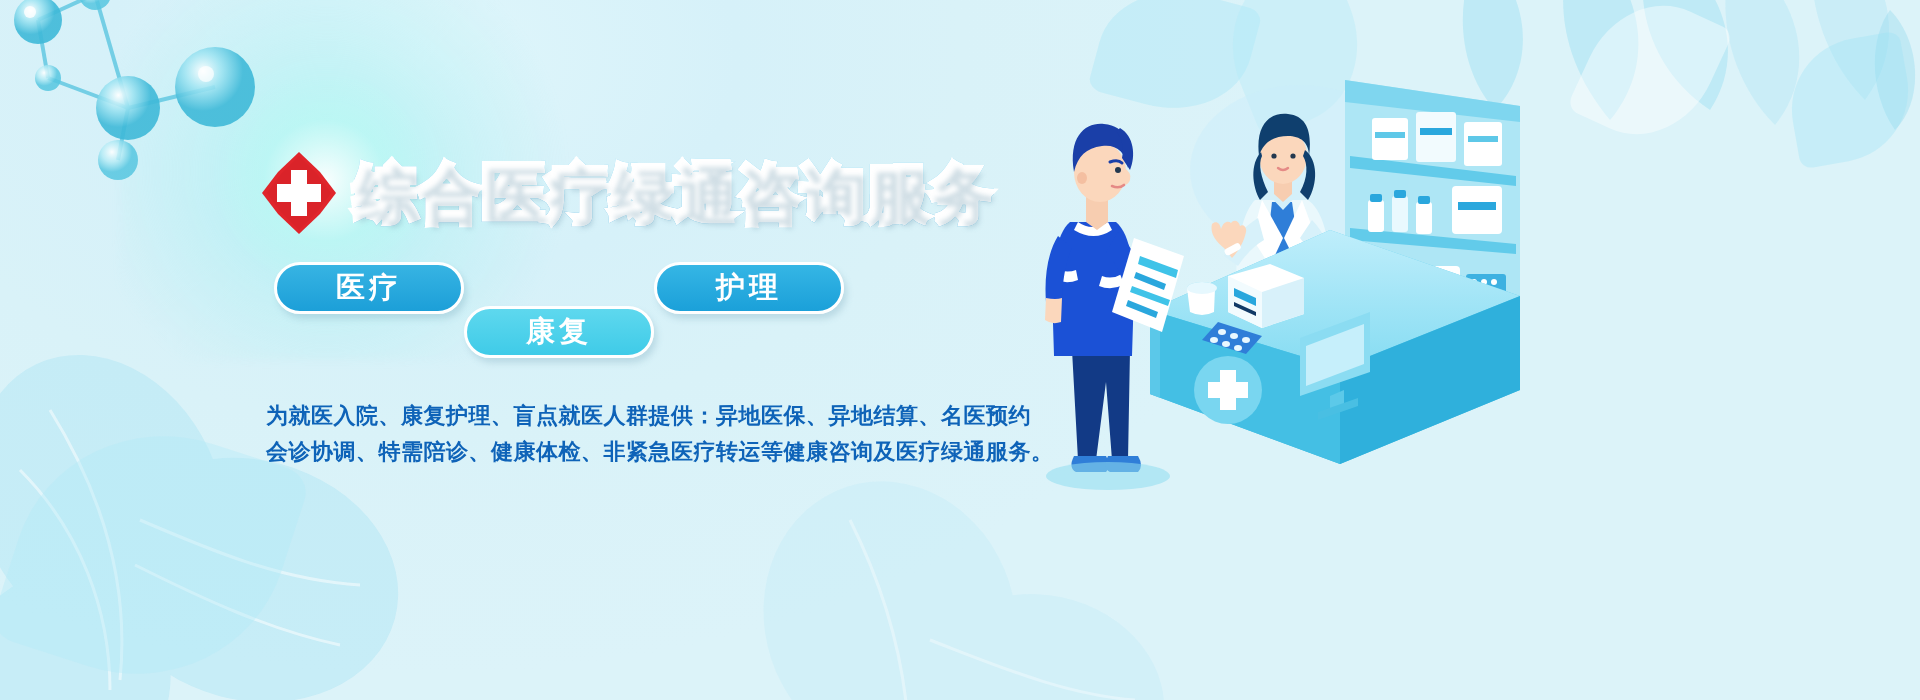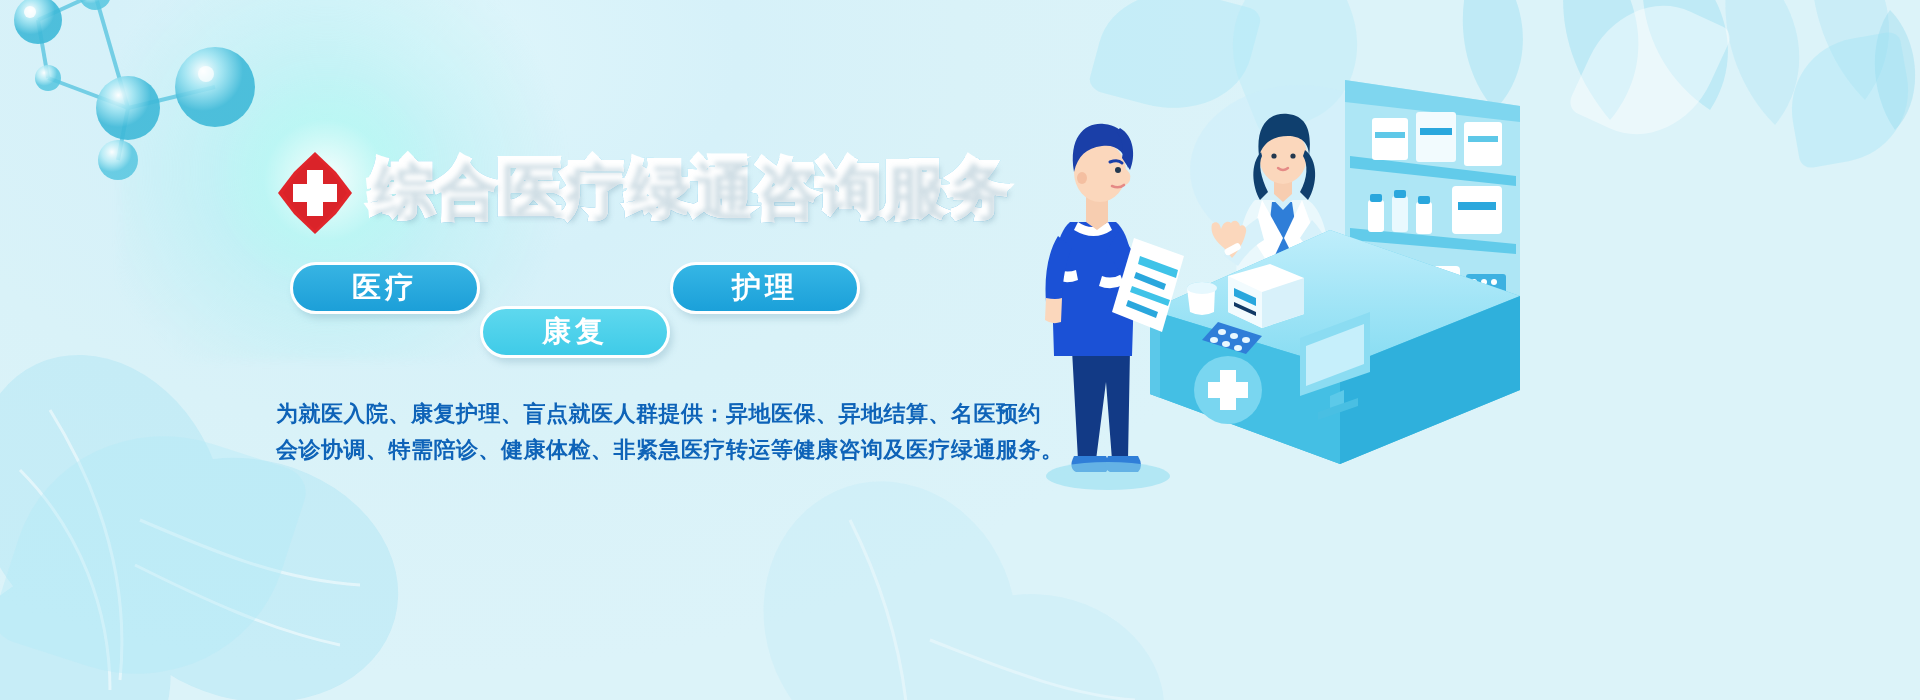--- a/index.html
+++ b/index.html
@@ -36,21 +36,21 @@
   .bfly { position:absolute; left:-40px; bottom:-90px; width:520px; height:440px; opacity:.75; }
   .bfly-r { position:absolute; left:740px; bottom:-150px; width:430px; height:400px; opacity:.55; }
 
   
   .molecule { position:absolute; left:0; top:-18px; width:330px; height:240px; }
 
   
   .leaves { position:absolute; right:0; top:-30px; width:640px; height:300px; opacity:.85;}
 
   
-  .content { position:absolute; left:276px; top:150px; width:760px;font-family:Liberation Mono, monospace; }
+  .content { position:absolute; left:260px; top:150px; width:760px; }
 
   .title-row { display:flex; align-items:center; gap:16px; height:86px; }
   .cross-logo { width:78px; height:86px; flex:0 0 auto; }
   .title {
     font-size:62px; font-weight:bold; letter-spacing:2px; line-height:1;
     color:#35b7e6;
     -webkit-text-stroke: 7px #ffffff;
     paint-order: stroke fill;
     text-shadow: 4px 5px 5px rgba(120,160,180,.35);
     white-space:nowrap;
@@ -65,21 +65,21 @@
     min-width:190px; height:52px; border-radius:26px;
     display:flex; align-items:center; justify-content:center;
     color:#ffffff; font-size:29px; font-weight:bold; letter-spacing:4px;
     border:3px solid #ffffff;
     box-shadow: 3px 5px 6px rgba(120,165,185,.30);
   }
   .pill.p1 { background: linear-gradient(180deg,#37b4e3 0%, #1c9fd8 100%); }
   .pill.p2 { background: linear-gradient(180deg,#5ed8ee 0%, #3fcbe8 100%); margin-top: 44px; }
   .pill.p3 { background: linear-gradient(180deg,#35b6e5 0%, #1ba0d9 100%); }
 
-  .desc { margin-top:40px; }
+  .desc { margin-top:40px; margin-left:6px; }
   .desc p {
     font-size:22px; line-height:1.62; color:#0e63b8; font-weight:bold;
     letter-spacing:.5px; white-space:nowrap;
   }
 
   
   .illus { position:absolute; left:1000px; top:60px; width:560px; height:470px; }
 </style>
 </head>
 <body>

